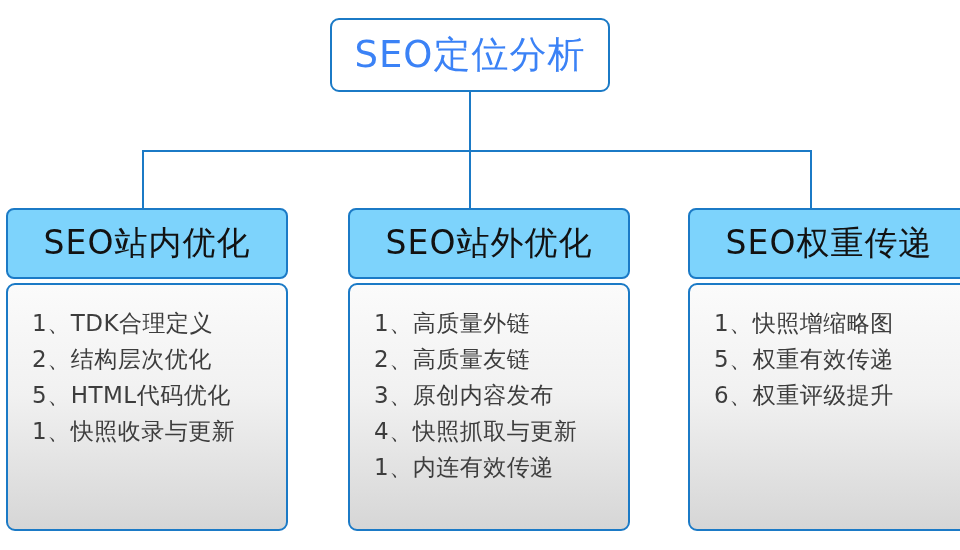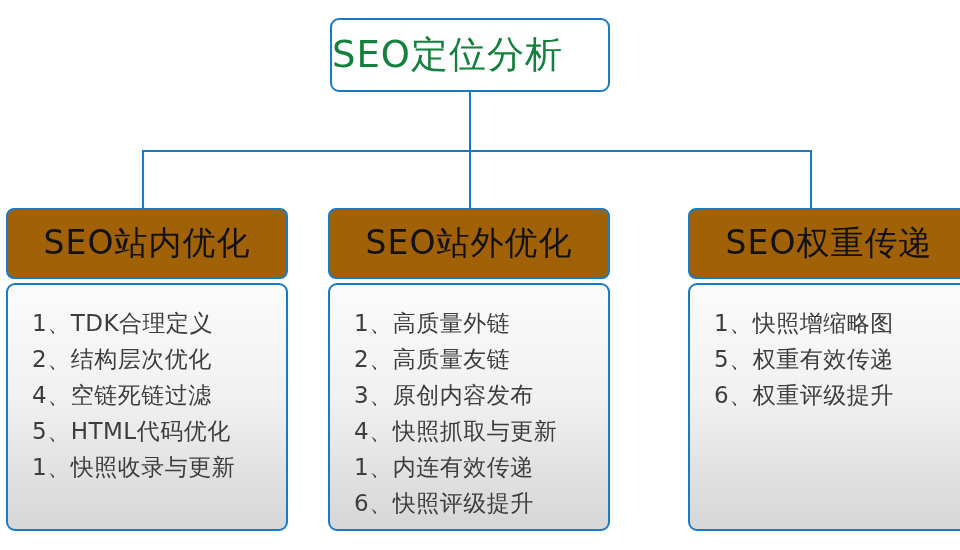--- a/index.html
+++ b/index.html
@@ -6,37 +6,37 @@
   body{
     width:960px;height:550px;background:#ffffff;overflow:hidden;
     font-family:"DejaVu Sans","Liberation Sans",sans-serif;
   }
   .canvas{position:relative;width:960px;height:550px;background:#ffffff;}
 
   
   .root-node{
     position:absolute;left:330px;top:18px;width:280px;height:74px;
     box-sizing:border-box;border:2px solid #1b7ac6;border-radius:9px;
-    background:#ffffff;display:flex;align-items:center;justify-content:flex-start;
-    font-size:37px;font-weight:400;color:#15803d;letter-spacing:1px;
+    background:#ffffff;display:flex;align-items:center;justify-content:center;
+    font-size:37px;font-weight:400;color:#3b82f6;letter-spacing:1px;
   }
 
   
   .line{position:absolute;background:#1b7ac6;}
   .v{width:2px;}
   .h{height:2px;}
 
   
   .branch{position:absolute;top:208px;width:282px;}
   .branch.b0{left:6px;}
-  .branch.b1{left:328px;}
+  .branch.b1{left:348px;}
   .branch.b2{left:688px;}
   .branch-header{
     box-sizing:border-box;height:71px;width:100%;
-    border:2px solid #1b7ac6;border-radius:8px;background:#a16207;
+    border:2px solid #1b7ac6;border-radius:8px;background:#7dd3fc;
     display:flex;align-items:center;justify-content:center;
     font-size:33px;font-weight:400;color:#121212;letter-spacing:1px;
   }
   .branch-list{
     box-sizing:border-box;margin-top:4px;height:248px;width:100%;
     border:2px solid #1b7ac6;border-radius:9px;
     background:linear-gradient(180deg,#fbfbfb 0%,#f1f1f1 45%,#d6d6d6 100%);
     padding:20px 4px 0 24px;
   }
   .branch-list .item{
@@ -59,37 +59,35 @@
   <div class="line v" style="left:469px;top:150px;height:58px;"></div>
   <div class="line v" style="left:810px;top:150px;height:58px;"></div>
 
   <div class="branch b0">
     <div class="branch-header">
       <span>SEO站内优化</span>
     </div>
     <div class="branch-list">
       <div class="item">1、TDK合理定义</div>
       <div class="item">2、结构层次优化</div>
-      <div class="item">4、空链死链过滤</div>
       <div class="item">5、HTML代码优化</div>
       <div class="item">1、快照收录与更新</div>
     </div>
   </div>
 
   <div class="branch b1">
     <div class="branch-header">
       <span>SEO站外优化</span>
     </div>
     <div class="branch-list">
       <div class="item">1、高质量外链</div>
       <div class="item">2、高质量友链</div>
       <div class="item">3、原创内容发布</div>
       <div class="item">4、快照抓取与更新</div>
       <div class="item">1、内连有效传递</div>
-      <div class="item">6、快照评级提升</div>
     </div>
   </div>
 
   <div class="branch b2">
     <div class="branch-header">
       <span>SEO权重传递</span>
     </div>
     <div class="branch-list">
       <div class="item">1、快照增缩略图</div>
       <div class="item">5、权重有效传递</div>

